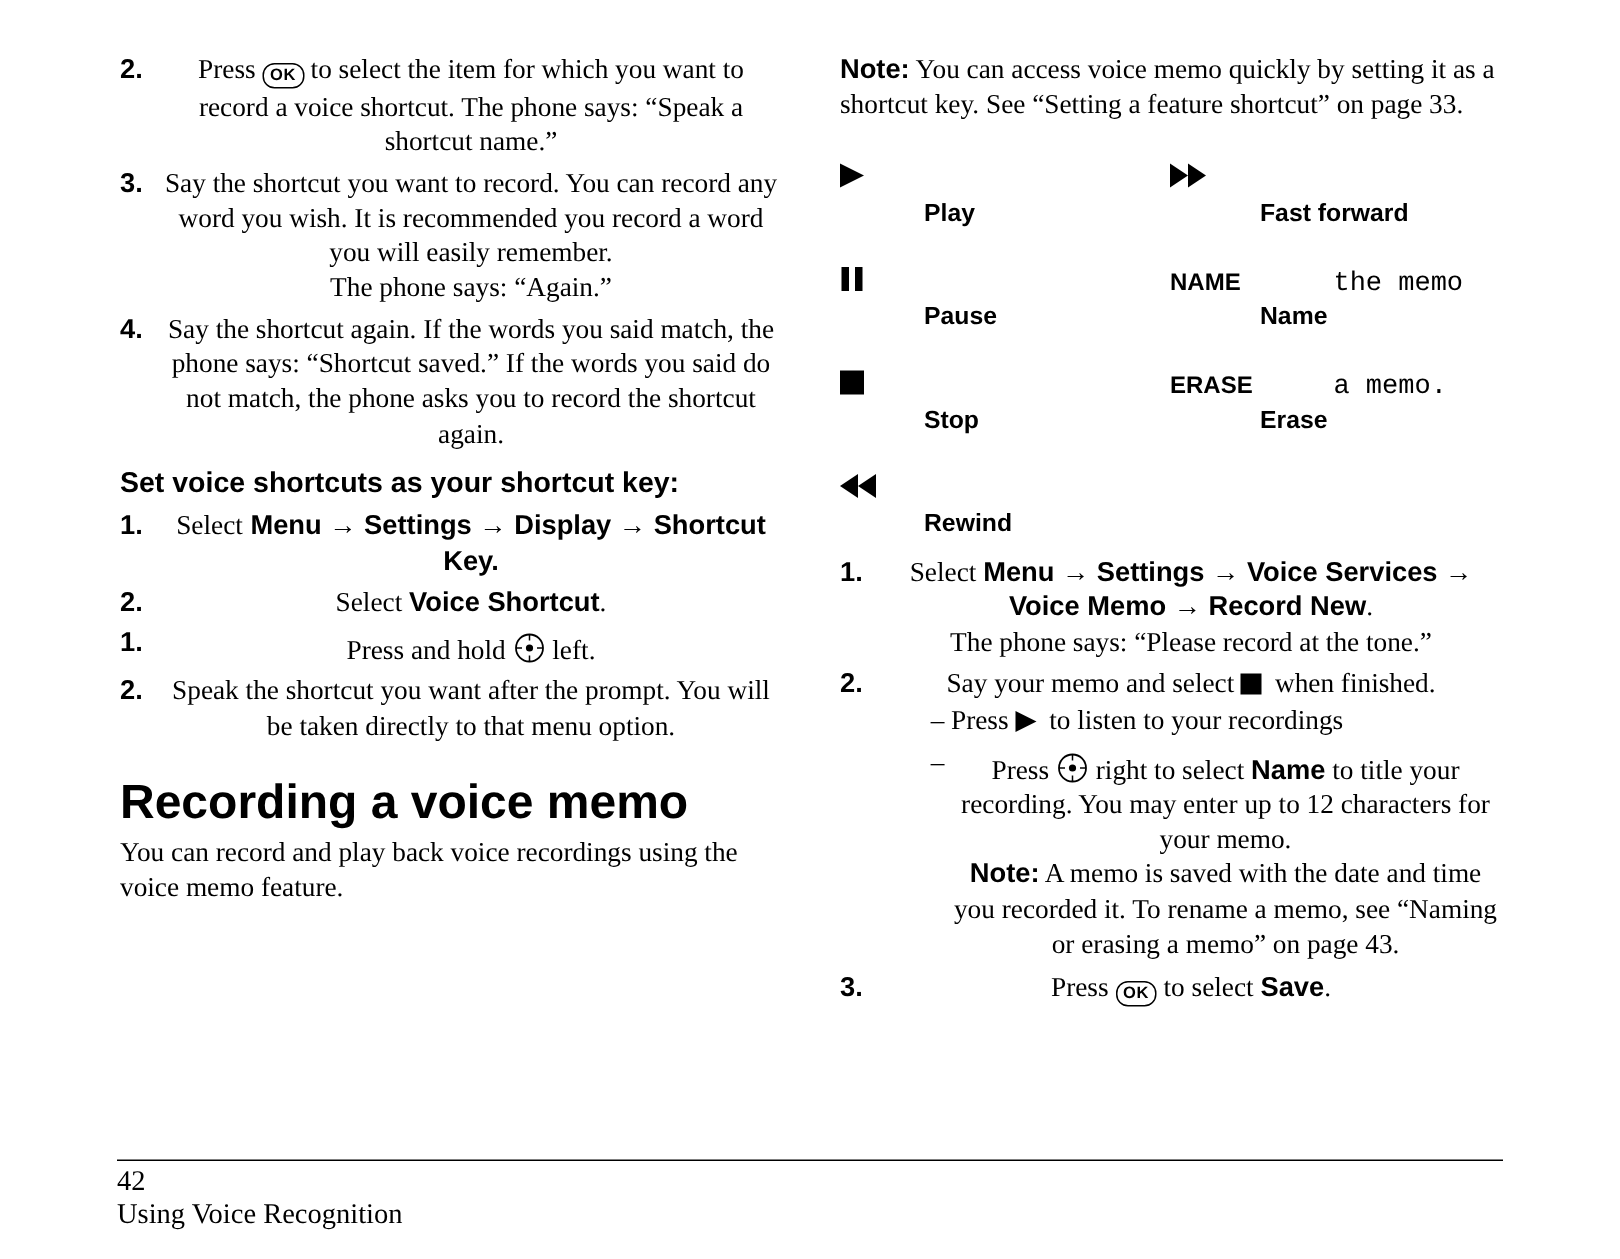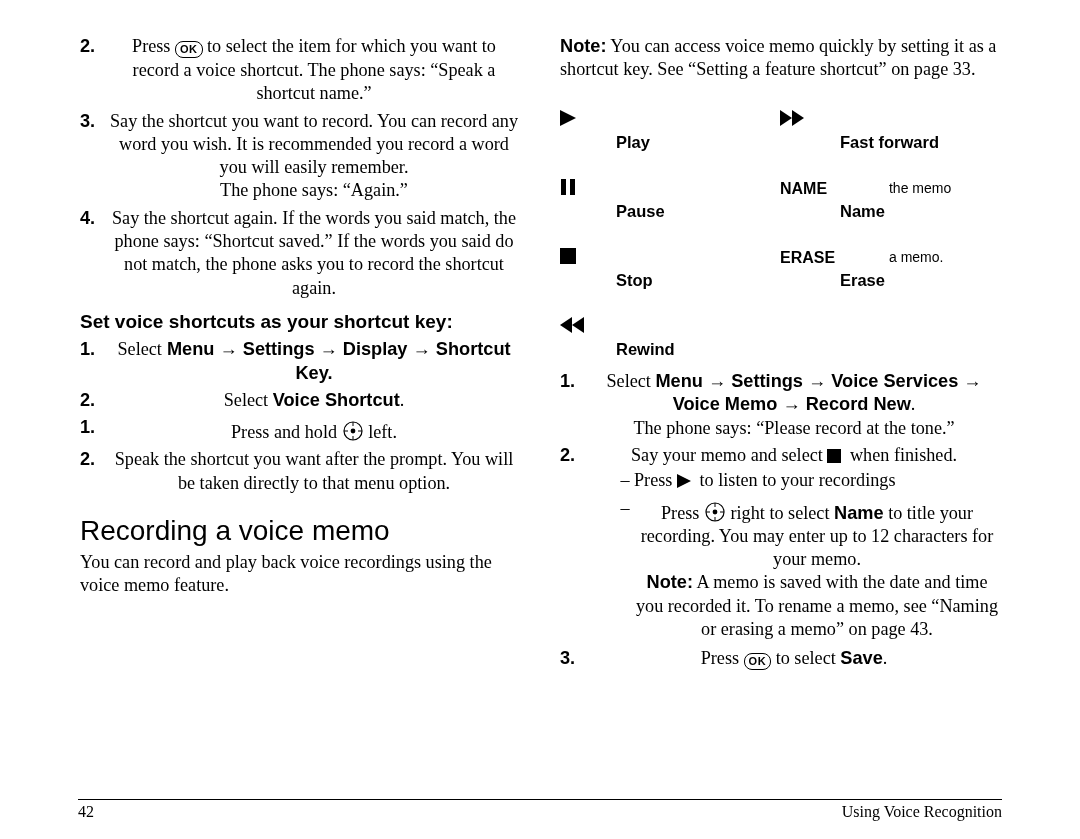--- a/index.html
+++ b/index.html
@@ -53,22 +53,22 @@
     text-align: center;
   }
   h2.subhead {
     font-family: Arial, Helvetica, sans-serif;
     font-weight: bold;
     font-size: 19px;
     margin: 10px 0 4px 0;
   }
   h1.heading {
     font-family: Arial, Helvetica, sans-serif;
-    font-weight: normal;
-    font-size: 28px;
+    font-weight: bold;
+    font-size: 32px;
     margin: 18px 0 2px 0;
   }
   p { margin: 0 0 3px 0; }
   .icon {
     display: inline-block;
     vertical-align: -2px;
   }
   .ok-icon {
     display:inline-block;
     border:1.5px solid #000;
@@ -102,29 +102,30 @@
     font-family: Arial, Helvetica, sans-serif;
     font-size:16.5px;
   }
   .icon-row .gicon {
     width:56px;
     flex:0 0 56px;
     font-family: Arial, Helvetica, sans-serif;
     font-weight:bold;
   }
   .icon-row .glabel { font-weight:bold;margin-top:44px; }
-  .icon-row .gextra { font-weight:normal; margin-left:4px; font-family: Liberation Sans, sans-serif; font-size:14px;}
+  .icon-row .gextra { font-weight:normal; margin-left:4px; font-family: Liberation Mono, monospace; font-size:18px;}
   .footer {
     position:absolute;
     left:78px; right:78px; bottom:18px;
     border-top:1px solid #000;
     display:flex;
     justify-content:space-between;
-    font-size:16px;
+    font-size:19px;
     padding-top:3px;
+    flex-direction:column;
   }
   .dash-list .dash-item{
     display:flex;
     margin-left:28px;
     margin-bottom:2px;
   }
   .dash-list .dash { width:18px; flex:0 0 18px;}
   svg { overflow: visible; }
 </style>
 </head>

